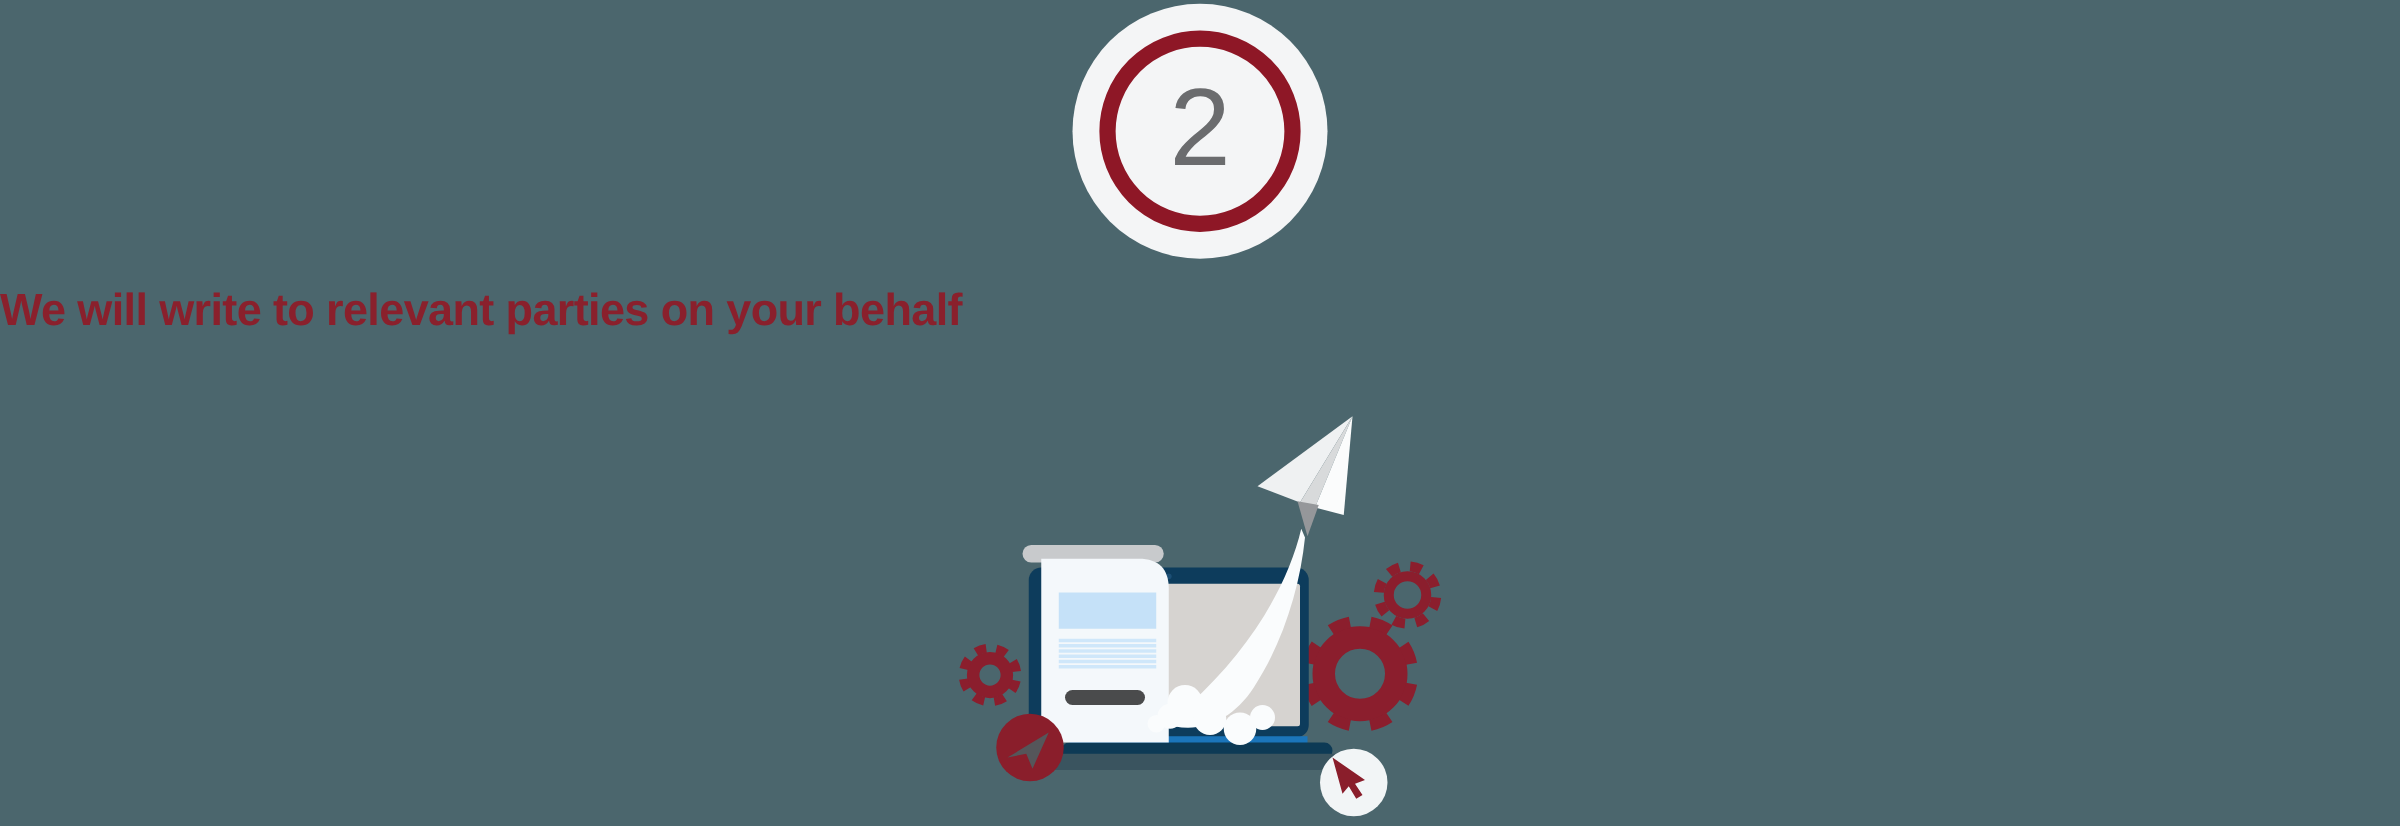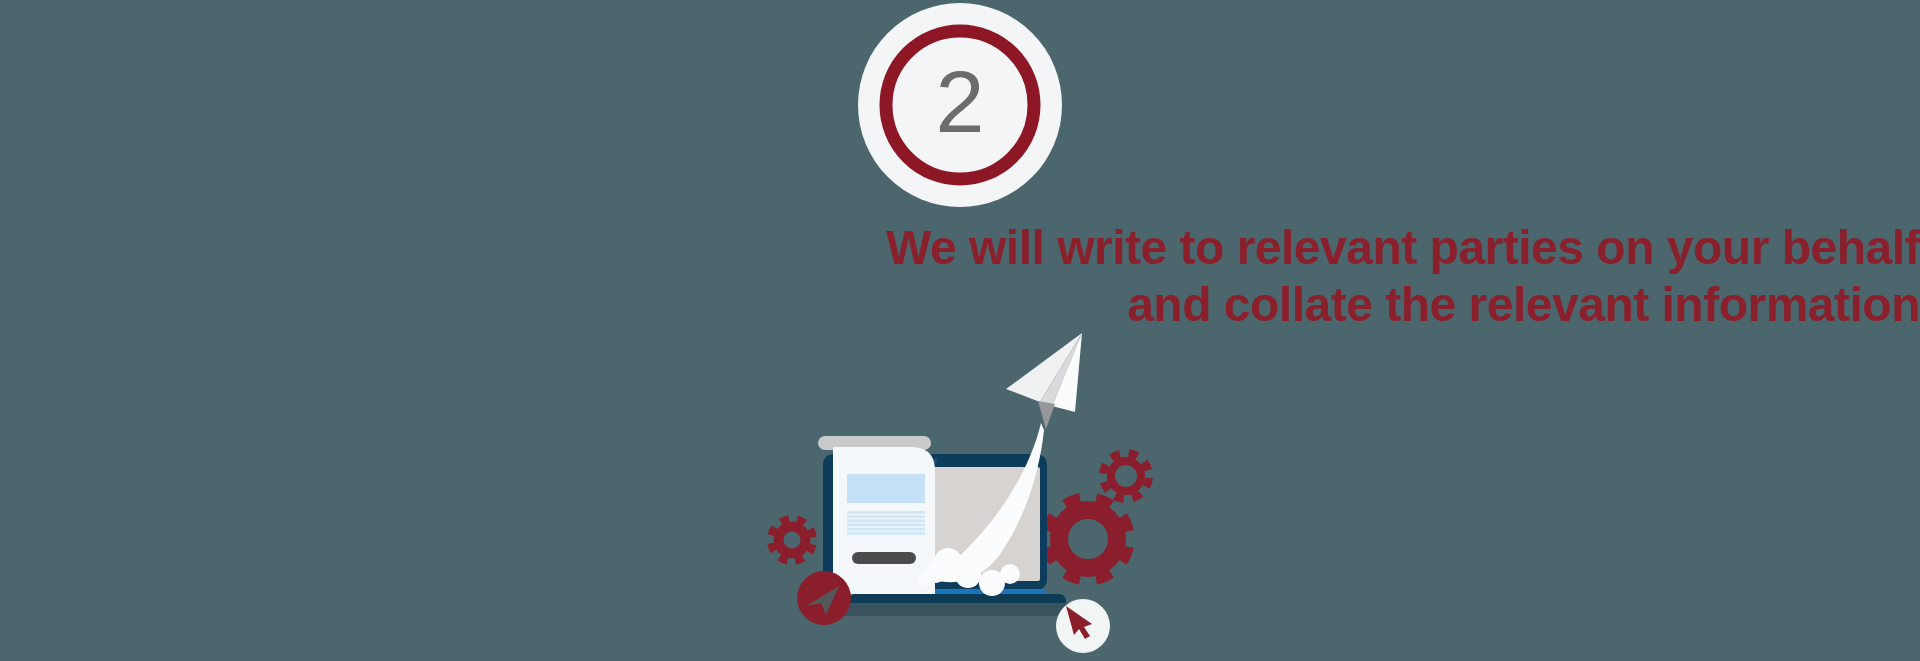--- a/index.html
+++ b/index.html
@@ -16,39 +16,38 @@
   .ring{
     position:absolute;left:50%;top:50%;transform:translate(-50%,-50%);
     width:135px;height:135px;border:13px solid #8e1726;border-radius:50%;
   }
   .num{
     position:relative;color:#6b6c6e;font-size:88px;font-weight:400;line-height:1;
     padding-bottom:6px;
   }
   
   .headline{
-    position:absolute;left:0;right:0;top:219px;text-align:right;
-    color:#8a202c;font-weight:800;font-size:48px;line-height:57px;
+    position:absolute;left:0;right:0;top:219px;text-align:left;
+    color:#8a202c;font-weight:800;font-size:36px;line-height:57px;
     letter-spacing:-0.5px;
   }
   .illus{position:absolute;left:740px;top:320px;width:440px;height:341px;}
 </style>
 </head>
 <body>
 
 <div class="stage">
 
   <div class="badge">
     <div class="ring"></div>
     <div class="num">2</div>
   </div>
 
   <div class="headline">
     <div>We will write to relevant parties on your behalf</div>
-    <div>and collate the relevant information</div>
   </div>
 
   <svg class="illus" viewBox="740 320 440 341">
 
     <g>
       <circle cx="792" cy="540" r="13.5" fill="none" stroke="#8b1e2d" stroke-width="10"></circle>
       <circle cx="792" cy="540" r="21.5" fill="none" stroke="#8b1e2d" stroke-width="7" stroke-dasharray="8.7 8.186" transform="rotate(12 792 540)"></circle>
     </g>
     <g>
       <circle cx="1088" cy="539" r="29" fill="none" stroke="#8b1e2d" stroke-width="18"></circle>

